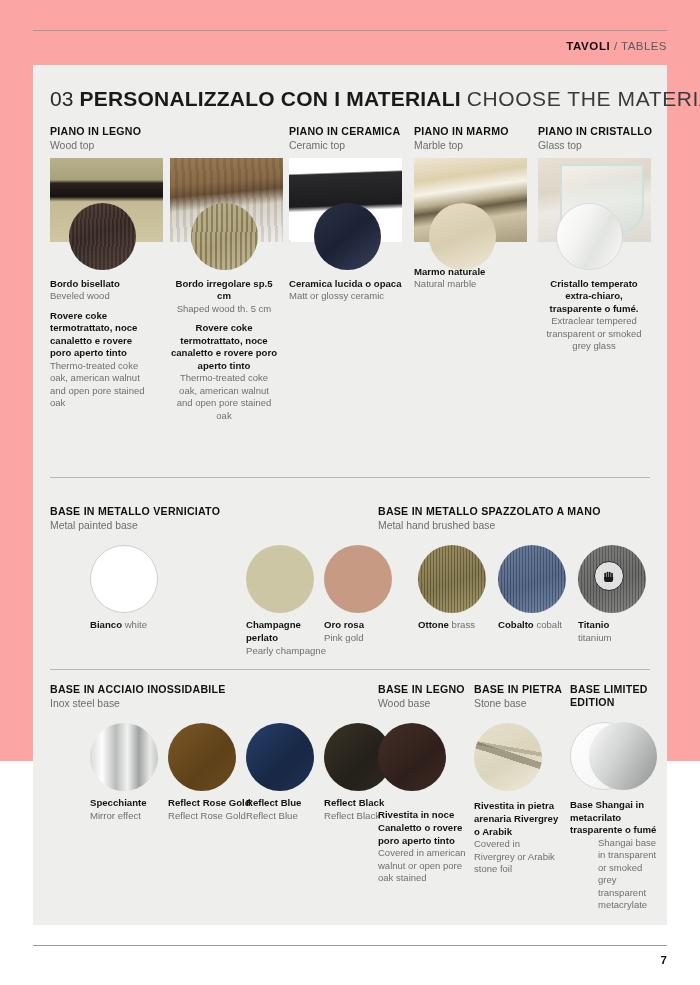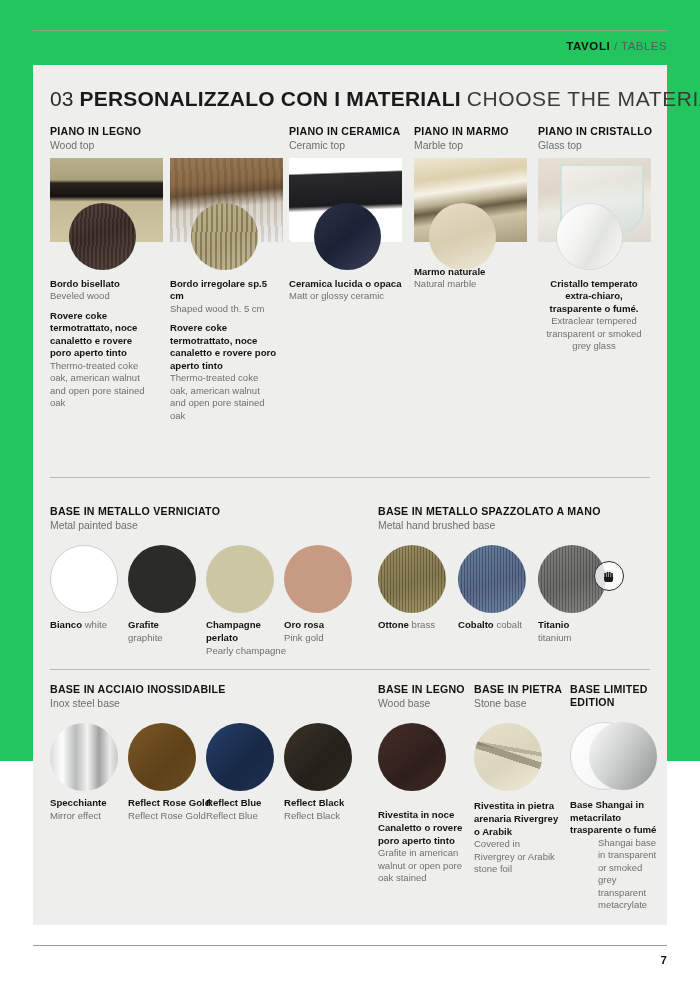--- a/index.html
+++ b/index.html
@@ -3,21 +3,21 @@
 <meta charset="utf-8">
 <style>
   * { box-sizing: border-box; margin: 0; padding: 0; }
   html, body {
     width: 700px; height: 985px;
     background: #ffffff;
     font-family: "Liberation Sans", sans-serif;
     color: #1a1a1a;
     overflow: hidden;
   }
-  .page { position: relative; width: 700px; height: 761px; background: #22c55e; }
+  .page { position: relative; width: 700px; height: 761px; background: #fca5a5; }
 
   
   .header {
     position: absolute; left: 33px; top: 30px; width: 634px;
   }
   .header-rule { height: 1px; background: #9a9a9a; width: 100%; }
   .header-text {
     margin-top: 9px; text-align: right;
     font-size: 11.5px; letter-spacing: .45px; color: #5a5a5a;
   }
@@ -71,21 +71,21 @@
 
   
   .divider {
     position: absolute; left: 17px; width: 600px; height: 1px;
     background: #b9b9b6;
   }
 
   
   .grp { position: absolute; }
   .grp-head { margin-bottom: 0; }
-  .sw-row { position: relative; }
+  .sw-row { position: relative; margin-left: 40px; }
   .sw-item { position: absolute; top: 0; }
   .sw-circle { width: 68px; height: 68px; border-radius: 50%; }
   .sw-label {
     position: absolute; top: 74px; left: 0; width: 84px;
     font-size: 9.6px; line-height: 1.32;
   }
   .sw-label .b { font-weight: 700; color: #141414; }
   .sw-label .g { font-weight: 400; color: #707070; }
 
   
@@ -220,21 +220,21 @@
         <div class="t-en">Beveled wood</div>
         <div class="gap"></div>
         <div class="t-it">Rovere coke termotrattato, noce canaletto e rovere poro aperto tinto</div>
         <div class="t-en">Thermo-treated coke oak, american walnut and open pore stained oak</div>
       </div>
 
       <div class="photo ph-wood2" style="left:137px;top:33px;width:113px;height:84px;"></div>
       <div class="swatch" style="left:158px;top:78px;width:67px;height:67px;">
         <div class="tex-wood-oak" style="width:100%;height:100%;"></div>
       </div>
-      <div class="cap" style="left:137px;top:153px;width:108px;">
+      <div class="cap" style="left:137px;top:153px;width:108px;text-align:center;">
         <div class="t-it">Bordo irregolare sp.5 cm</div>
         <div class="t-en">Shaped wood th. 5 cm</div>
         <div class="gap"></div>
         <div class="t-it">Rovere coke termotrattato, noce canaletto e rovere poro aperto tinto</div>
         <div class="t-en">Thermo-treated coke oak, american walnut and open pore stained oak</div>
       </div>
 
       <div class="top-head" style="left:256px;top:0;width:125px;">
         <div class="h-it">PIANO IN CERAMICA</div>
         <div class="h-en">Ceramic top</div>
@@ -285,27 +285,20 @@
         <div class="h-en">Metal painted base</div>
       </div>
       <div class="sw-row" style="margin-top:13px;height:150px;">
         <div class="sw-item" style="left:0;">
           <div class="sw-circle" style="background:#ffffff;border:1px solid #cfcfcc;"></div>
           <div class="sw-label">
             <span class="b">Bianco</span>
             <span class="g">white</span>
           </div>
         </div>
-        <div class="sw-item" style="left:78px;">
-          <div class="sw-circle" style="background:#2b2b29;"></div>
-          <div class="sw-label">
-            <div class="b">Grafite</div>
-            <div class="g">graphite</div>
-          </div>
-        </div>
         <div class="sw-item" style="left:156px;">
           <div class="sw-circle" style="background:#cdc6a4;"></div>
           <div class="sw-label">
             <div class="b">Champagne perlato</div>
             <div class="g">Pearly champagne</div>
           </div>
         </div>
         <div class="sw-item" style="left:234px;">
           <div class="sw-circle" style="background:#c79a84;"></div>
           <div class="sw-label">
@@ -386,21 +379,21 @@
     </div>
 
     <div class="grp" style="left:345px;top:618px;width:95px;">
       <div class="grp-head">
         <div class="h-it">BASE IN LEGNO</div>
         <div class="h-en">Wood base</div>
       </div>
       <div class="sw-circle" style="margin-top:13px;background:linear-gradient(140deg,#452f28 0%,#2f1f1b 60%,#3d2a24 100%);"></div>
       <div style="margin-top:18px;width:88px;">
         <div style="font-size:9.6px;font-weight:700;color:#141414;line-height:1.32;">Rivestita in noce Canaletto o rovere poro aperto tinto</div>
-        <div style="font-size:9.5px;color:#707070;line-height:1.32;">Grafite in american walnut or open pore oak stained</div>
+        <div style="font-size:9.5px;color:#707070;line-height:1.32;">Covered in american walnut or open pore oak stained</div>
       </div>
     </div>
 
     <div class="grp" style="left:441px;top:618px;width:95px;">
       <div class="grp-head">
         <div class="h-it">BASE IN PIETRA</div>
         <div class="h-en">Stone base</div>
       </div>
       <div class="sw-circle tex-stone" style="margin-top:13px;"></div>
       <div style="margin-top:9px;width:88px;">

